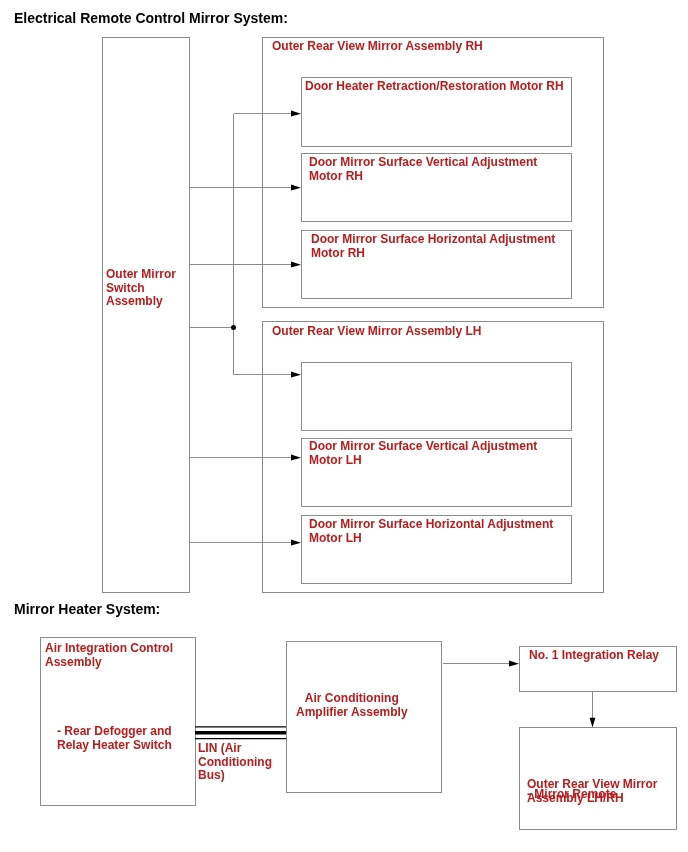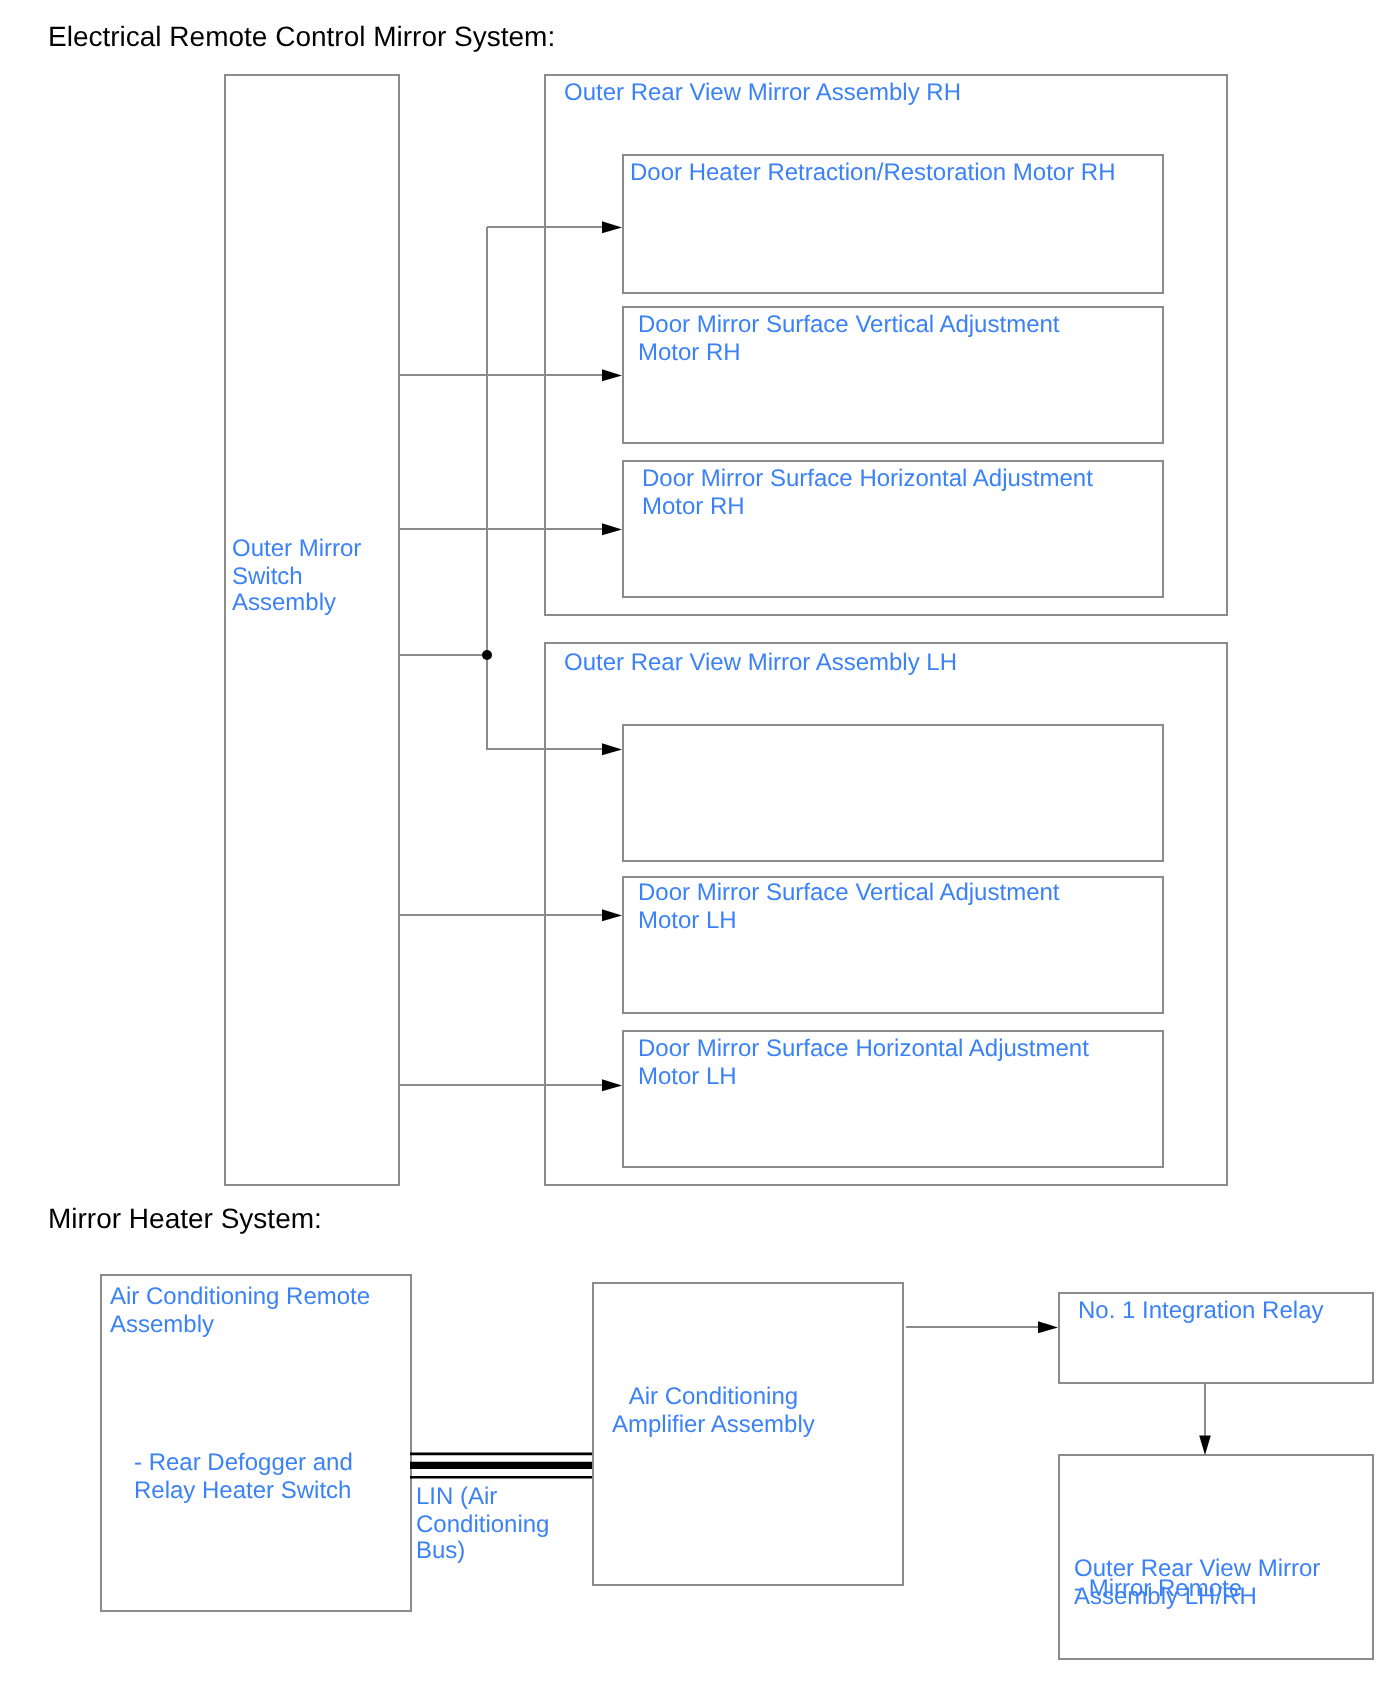--- a/index.html
+++ b/index.html
@@ -1,23 +1,23 @@
 <!DOCTYPE html>
 <html><head>
 <meta charset="utf-8">
 <title>Electrical Remote Control Mirror System</title>
 <style>
   html,body{margin:0;padding:0;background:#ffffff;}
   body{width:688px;height:852px;position:relative;overflow:hidden;
        font-family:"Liberation Sans",sans-serif;color:#000000;
        -webkit-font-smoothing:antialiased;-moz-osx-font-smoothing:grayscale;}
-  .stage{position:absolute;left:14px;top:0;width:652px;height:852px;transform:translateZ(0);}
+  .stage{position:absolute;left:4px;top:0;width:652px;height:852px;transform:translateZ(0);font-weight:bold;}
   .heading{position:absolute;font-size:14px;line-height:16px;white-space:nowrap;color:#000000;}
   .box{position:absolute;border:1px solid #8b8b8b;box-sizing:border-box;background:transparent;}
-  .lbl{position:absolute;font-size:12px;line-height:13.7px;white-space:pre;color:#3b82f6;}
+  .lbl{position:absolute;font-size:12px;line-height:13.7px;white-space:pre;color:#b91c1c;}
   svg.wires{position:absolute;left:0;top:0;width:688px;height:852px;overflow:visible;pointer-events:none;}
 </style>
 </head>
 <body>
 
 <div class="stage">
 
   <div class="heading" style="left:10px;top:10px;">Electrical Remote Control Mirror System:</div>
 
   <div class="box" style="left:98px;top:37px;width:88px;height:556px;"></div>
@@ -48,21 +48,21 @@
   <div class="lbl" style="left:305px;top:440px;">Door Mirror Surface Vertical Adjustment
 Motor LH</div>
 
   <div class="box" style="left:297px;top:515px;width:271px;height:69px;"></div>
   <div class="lbl" style="left:305px;top:518px;">Door Mirror Surface Horizontal Adjustment
 Motor LH</div>
 
   <div class="heading" style="left:10px;top:601px;">Mirror Heater System:</div>
 
   <div class="box" style="left:36px;top:637px;width:156px;height:169px;"></div>
-  <div class="lbl" style="left:41px;top:642px;">Air Conditioning Remote
+  <div class="lbl" style="left:41px;top:642px;">Air Integration Control
 Assembly</div>
   <div class="lbl" style="left:53px;top:725px;">- Rear Defogger and
 Relay Heater Switch</div>
 
   <div class="lbl" style="left:194px;top:742px;">LIN (Air
 Conditioning
 Bus)</div>
 
   <div class="box" style="left:282px;top:641px;width:156px;height:152px;"></div>
   <div class="lbl" style="left:292px;top:692px;text-align:center;">Air Conditioning

